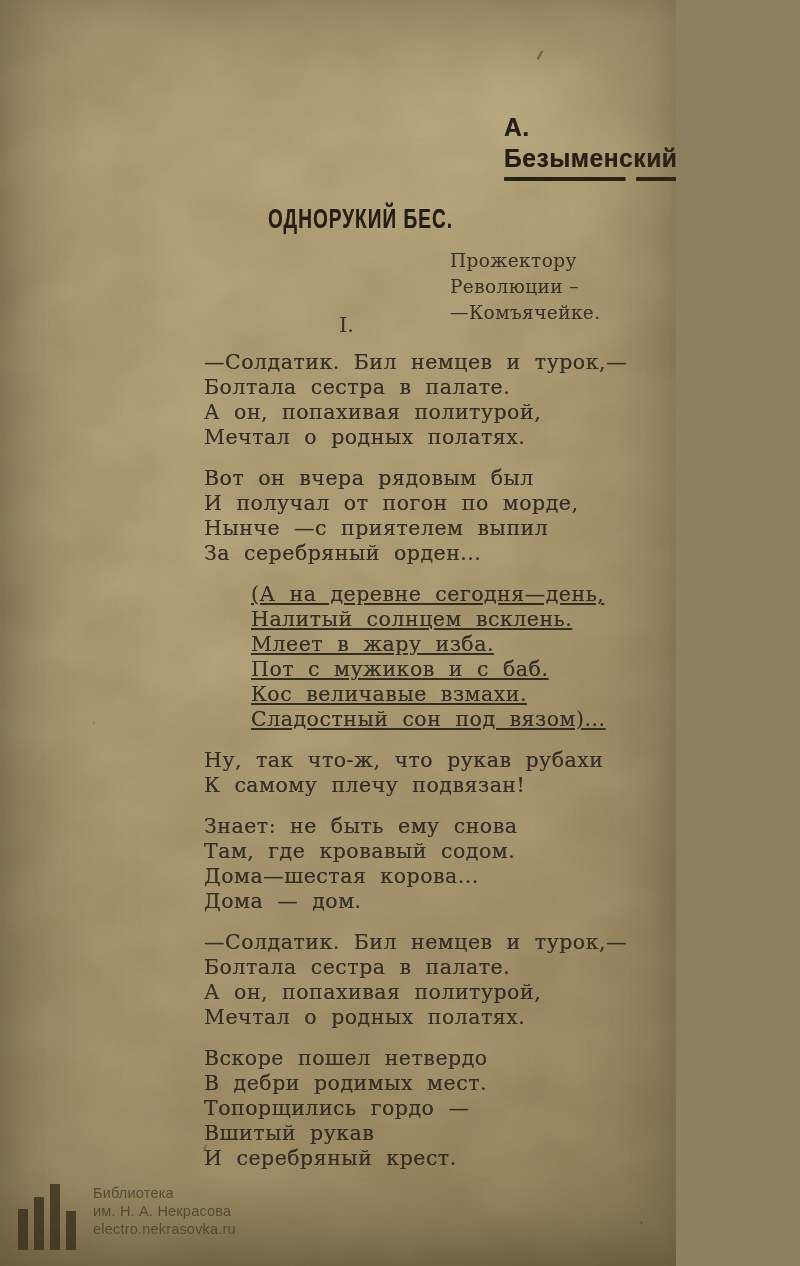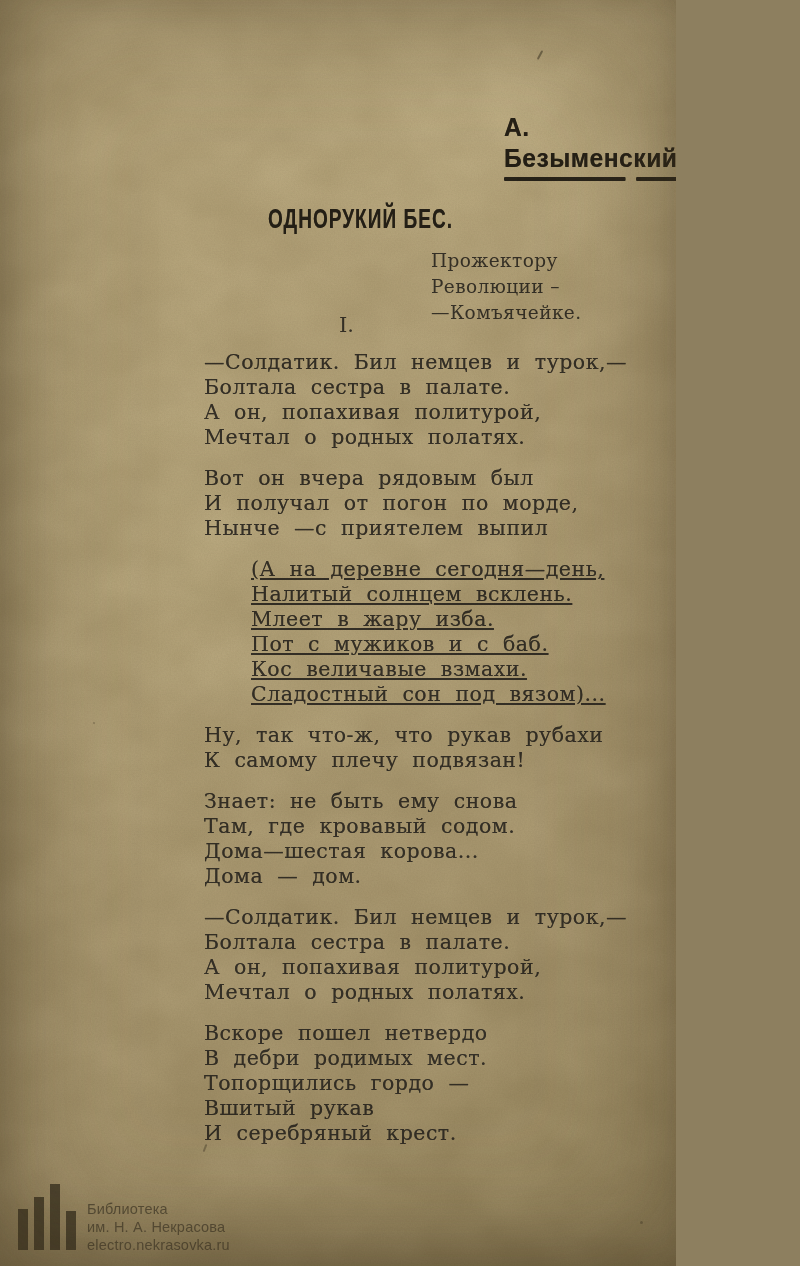--- a/index.html
+++ b/index.html
@@ -34,21 +34,21 @@
     position:absolute; top:203px; left:268px; margin:0;
     font-family:"Liberation Sans", sans-serif;
     font-weight:bold; font-size:28px; letter-spacing:1.5px;
     color:#272218;
     transform:scaleX(0.68); transform-origin:left top;
     text-shadow:0 0 0.6px rgba(39,34,24,0.6);
     white-space:nowrap;
   }
 
   .dedication {
-    position:absolute; top:248px; left:431px;
+    position:absolute; top:248px; left:450px;
     font-size:18.5px; line-height:26px; letter-spacing:0.4px;
     color:#3a352b;
   }
 
   .section-number {
     position:absolute; top:313px; left:339px;
     font-size:21px; color:#3a352b;
   }
 
   
@@ -60,21 +60,21 @@
     text-shadow:0 0 0.5px rgba(56,51,42,0.65);
     white-space:nowrap;
     margin-left:36px;
   }
   .stanza { margin-bottom:16px; }
   .stanza.indented { padding-left:47px;text-decoration:underline; }
 
   
   .footer {
     position:absolute; left:18px; bottom:10px;
-    display:flex; align-items:flex-end; gap:11px;
+    display:flex; gap:17px;
     font-family:"Liberation Sans", sans-serif;
   }
   .logo-bars { display:flex; align-items:flex-end; gap:6px; margin-bottom:6px; }
   .logo-bars .bar { width:10px; background:rgba(62,55,38,0.82); }
   .b1 { height:41px; } .b2 { height:53px; } .b3 { height:66px; } .b4 { height:39px; }
   .footer-text {
     font-size:14.5px; line-height:18px; letter-spacing:0.2px;
     color:rgba(94,84,62,0.95); margin-bottom:2px;
   }
 
@@ -126,20 +126,21 @@
       <div class="stanza">
         <div class="line">—Солдатик. Бил немцев и турок,—</div>
         <div class="line">Болтала сестра в палате.</div>
         <div class="line">А он, попахивая политурой,</div>
         <div class="line">Мечтал о родных полатях.</div>
       </div>
       <div class="stanza">
         <div class="line">Вот он вчера рядовым был</div>
         <div class="line">И получал от погон по морде,</div>
         <div class="line">Нынче —с приятелем выпил</div>
+        <div class="line">За серебряный орден...</div>
       </div>
       <div class="stanza indented">
         <div class="line">(А на деревне сегодня—день,</div>
         <div class="line">Налитый солнцем всклень.</div>
         <div class="line">Млеет в жару изба.</div>
         <div class="line">Пот с мужиков и с баб.</div>
         <div class="line">Кос величавые взмахи.</div>
         <div class="line">Сладостный сон под вязом)...</div>
       </div>
       <div class="stanza">

